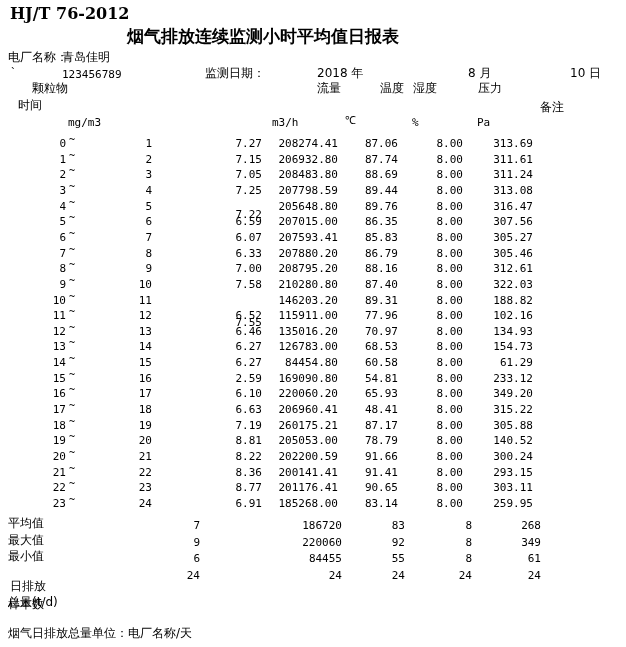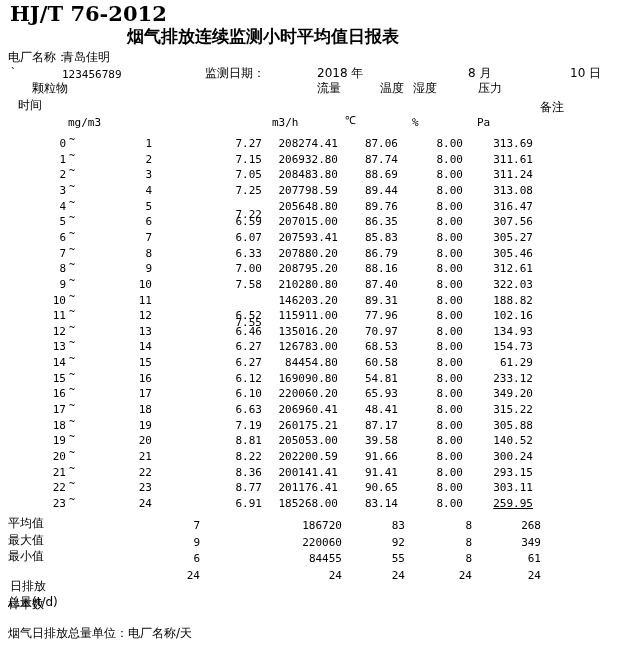--- a/index.html
+++ b/index.html
@@ -3,21 +3,21 @@
 <meta charset="utf-8">
 <style>
   html,body { margin:0; padding:0; background:#ffffff; }
   #page {
     position:relative; width:626px; height:647px; background:#ffffff;
     color:#000000; font-family:"DejaVu Sans", sans-serif; overflow:hidden;
   }
   .abs { position:absolute; white-space:nowrap; line-height:13px; }
   .cjk { font-size:12px; }
   .num { font-size:11px; font-family:"DejaVu Sans Mono", monospace; text-align:right; }
-  .std { font-family:"DejaVu Serif", serif; font-weight:bold; font-size:21px; }
+  .std { font-family:"DejaVu Serif", serif; font-weight:bold; font-size:16px; }
   .title { font-size:17px; font-weight:bold; line-height:20px; }
   .tilde { font-size:10px; }
   
   .col-start { left:36px;  width:30px; }
   .col-end   { left:112px; width:40px; }
   .col-pm    { left:202px; width:60px; }
   .col-flow  { left:246px; width:92px; }
   .col-temp  { left:338px; width:60px; }
   .col-hum   { left:403px; width:60px; }
   .col-pa    { left:461px; width:72px; }
@@ -177,21 +177,21 @@
       <span class="abs num col-start" style="top: 356px;">14</span>
       <span class="abs num col-end" style="top: 356px;">15</span>
       <span class="abs num col-pm" style="top: 356px;">6.27</span>
       <span class="abs num col-flow" style="top: 356px;">84454.80</span>
       <span class="abs num col-temp" style="top: 356px;">60.58</span>
       <span class="abs num col-hum" style="top: 356px;">8.00</span>
       <span class="abs num col-pa" style="top: 356px;">61.29</span>
       <span class="abs num tilde col-tilde" style="top: 352px;">~</span>
       <span class="abs num col-start" style="top: 372px;">15</span>
       <span class="abs num col-end" style="top: 372px;">16</span>
-      <span class="abs num col-pm" style="top: 372px;">6.12</span>
+      <span class="abs num col-pm" style="top: 372px;">2.59</span>
       <span class="abs num col-flow" style="top: 372px;">169090.80</span>
       <span class="abs num col-temp" style="top: 372px;">54.81</span>
       <span class="abs num col-hum" style="top: 372px;">8.00</span>
       <span class="abs num col-pa" style="top: 372px;">233.12</span>
       <span class="abs num tilde col-tilde" style="top: 368px;">~</span>
       <span class="abs num col-start" style="top: 387px;">16</span>
       <span class="abs num col-end" style="top: 387px;">17</span>
       <span class="abs num col-pm" style="top: 387px;">6.10</span>
       <span class="abs num col-flow" style="top: 387px;">220060.20</span>
       <span class="abs num col-temp" style="top: 387px;">65.93</span>
@@ -211,21 +211,21 @@
       <span class="abs num col-pm" style="top: 419px;">7.19</span>
       <span class="abs num col-flow" style="top: 419px;">260175.21</span>
       <span class="abs num col-temp" style="top: 419px;">87.17</span>
       <span class="abs num col-hum" style="top: 419px;">8.00</span>
       <span class="abs num col-pa" style="top: 419px;">305.88</span>
       <span class="abs num tilde col-tilde" style="top: 415px;">~</span>
       <span class="abs num col-start" style="top: 434px;">19</span>
       <span class="abs num col-end" style="top: 434px;">20</span>
       <span class="abs num col-pm" style="top: 434px;">8.81</span>
       <span class="abs num col-flow" style="top: 434px;">205053.00</span>
-      <span class="abs num col-temp" style="top: 434px;">39.58</span>
+      <span class="abs num col-temp" style="top: 434px;">78.79</span>
       <span class="abs num col-hum" style="top: 434px;">8.00</span>
       <span class="abs num col-pa" style="top: 434px;">140.52</span>
       <span class="abs num tilde col-tilde" style="top: 430px;">~</span>
       <span class="abs num col-start" style="top: 450px;">20</span>
       <span class="abs num col-end" style="top: 450px;">21</span>
       <span class="abs num col-pm" style="top: 450px;">8.22</span>
       <span class="abs num col-flow" style="top: 450px;">202200.59</span>
       <span class="abs num col-temp" style="top: 450px;">91.66</span>
       <span class="abs num col-hum" style="top: 450px;">8.00</span>
       <span class="abs num col-pa" style="top: 450px;">300.24</span>
@@ -245,21 +245,21 @@
       <span class="abs num col-temp" style="top: 481px;">90.65</span>
       <span class="abs num col-hum" style="top: 481px;">8.00</span>
       <span class="abs num col-pa" style="top: 481px;">303.11</span>
       <span class="abs num tilde col-tilde" style="top: 477px;">~</span>
       <span class="abs num col-start" style="top: 497px;">23</span>
       <span class="abs num col-end" style="top: 497px;">24</span>
       <span class="abs num col-pm" style="top: 497px;">6.91</span>
       <span class="abs num col-flow" style="top: 497px;">185268.00</span>
       <span class="abs num col-temp" style="top: 497px;">83.14</span>
       <span class="abs num col-hum" style="top: 497px;">8.00</span>
-      <span class="abs num col-pa" style="top: 497px; text-decoration: underline;">259.95</span>
+      <span class="abs num col-pa" style="top: 497px;">259.95</span>
       <span class="abs num tilde col-tilde" style="top: 493px;">~</span>
     </div>
 
   <div>
       <span class="abs cjk scol-label" style="top: 517px;">平均值</span>
       <span class="abs num scol-0" style="top: 519px;">7</span>
       <span class="abs num scol-1" style="top: 519px;">186720</span>
       <span class="abs num scol-2" style="top: 519px;">83</span>
       <span class="abs num scol-3" style="top: 519px;">8</span>
       <span class="abs num scol-4" style="top: 519px;">268</span>

